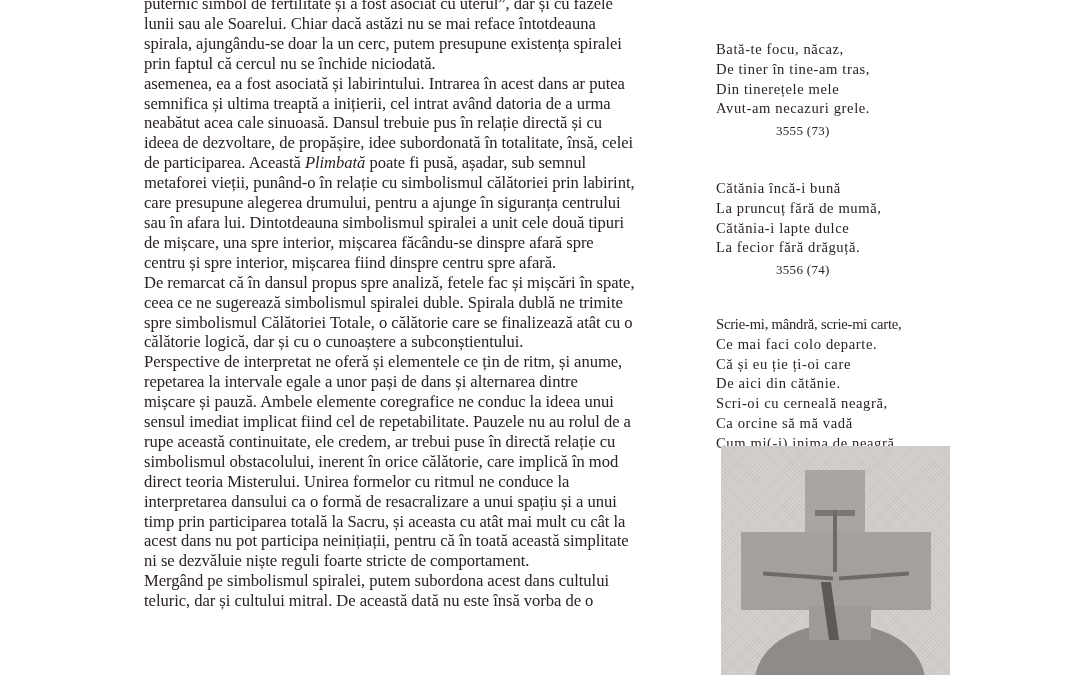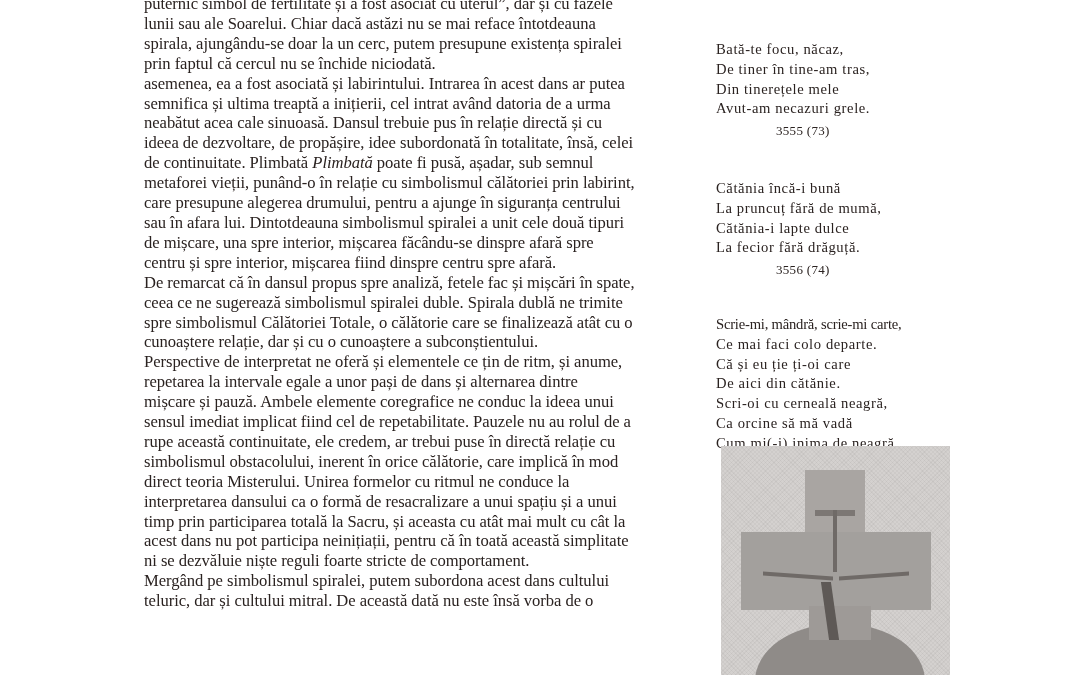--- a/index.html
+++ b/index.html
@@ -69,30 +69,30 @@
 
   <div class="main-col">
     <p>puternic simbol  de fertilitate și a fost asociat cu uterul”, dar și cu fazele</p>
     <p>lunii sau ale Soarelui. Chiar dacă astăzi nu se mai reface întotdeauna</p>
     <p>spirala, ajungându-se doar la un cerc, putem presupune existența spiralei</p>
     <p>prin faptul că cercul nu se închide niciodată.</p>
     <p>asemenea, ea a fost asociată și labirintului. Intrarea în acest dans ar putea</p>
     <p>semnifica și ultima treaptă a inițierii, cel intrat având datoria de a urma</p>
     <p>neabătut acea cale sinuoasă. Dansul trebuie pus în relație directă și cu</p>
     <p>ideea de dezvoltare, de propășire, idee subordonată în totalitate, însă, celei</p>
-    <p><span>de continuitate. Plimbată </span><em>Plimbată</em><span> poate fi pusă, așadar, sub semnul</span></p>
+    <p><span>de participarea. Această </span><em>Plimbată</em><span> poate fi pusă, așadar, sub semnul</span></p>
     <p>metaforei vieții, punând-o în relație cu simbolismul călătoriei prin labirint,</p>
     <p>care presupune alegerea drumului, pentru a ajunge în siguranța centrului</p>
     <p>sau în afara lui. Dintotdeauna simbolismul spiralei a unit cele două tipuri</p>
     <p>de mișcare, una spre interior, mișcarea făcându-se dinspre afară spre</p>
     <p>centru și spre interior, mișcarea fiind dinspre centru spre afară.</p>
     <p>De remarcat că în dansul propus spre analiză, fetele fac și mișcări în spate,</p>
     <p>ceea ce ne sugerează simbolismul spiralei duble. Spirala dublă ne trimite</p>
     <p>spre simbolismul Călătoriei Totale, o călătorie care se finalizează atât cu o</p>
-    <p>cunoaștere relație, dar și cu o cunoaștere a subconștientului.</p>
+    <p>călătorie logică, dar și cu o cunoaștere a subconștientului.</p>
     <p>Perspective de interpretat ne oferă și elementele ce țin de ritm, și anume,</p>
     <p>repetarea la intervale egale a unor pași de dans și alternarea dintre</p>
     <p>mișcare și pauză. Ambele elemente coregrafice ne conduc la ideea unui</p>
     <p>sensul imediat implicat fiind cel de repetabilitate. Pauzele nu au rolul de a</p>
     <p>rupe această continuitate, ele credem, ar trebui puse în directă relație cu</p>
     <p>simbolismul obstacolului, inerent în orice călătorie, care implică în mod</p>
     <p>direct teoria Misterului. Unirea formelor cu ritmul ne conduce la</p>
     <p>interpretarea dansului ca o formă de resacralizare a unui spațiu și a unui</p>
     <p>timp prin participarea totală la Sacru, și aceasta cu atât mai mult cu cât la</p>
     <p>acest dans nu pot participa neinițiații, pentru că în toată această simplitate</p>

